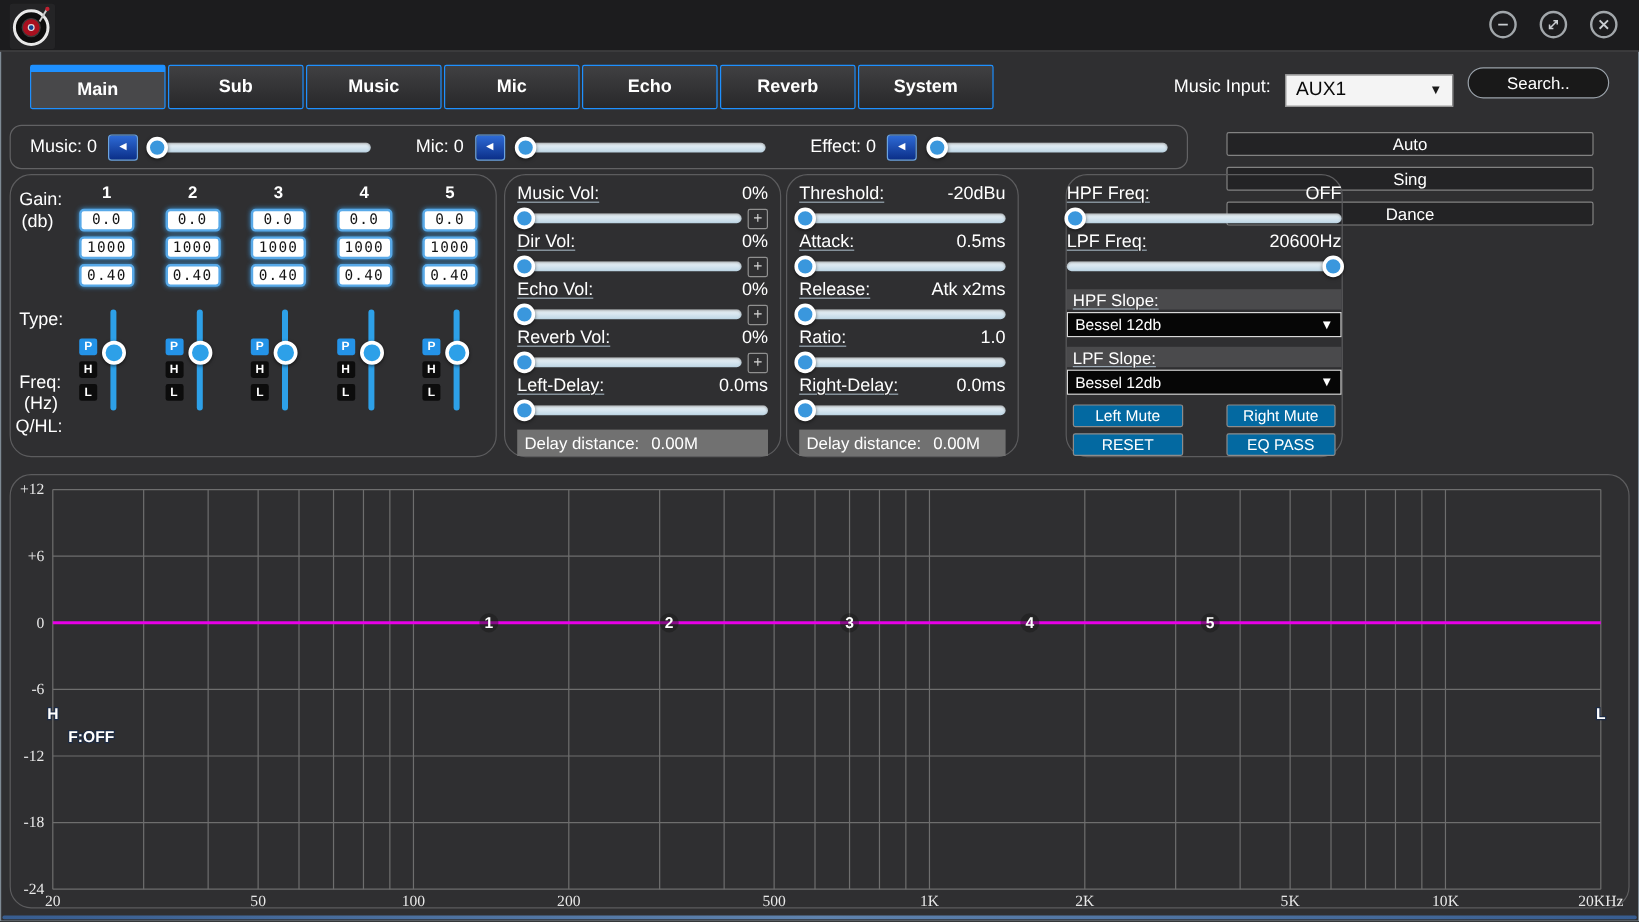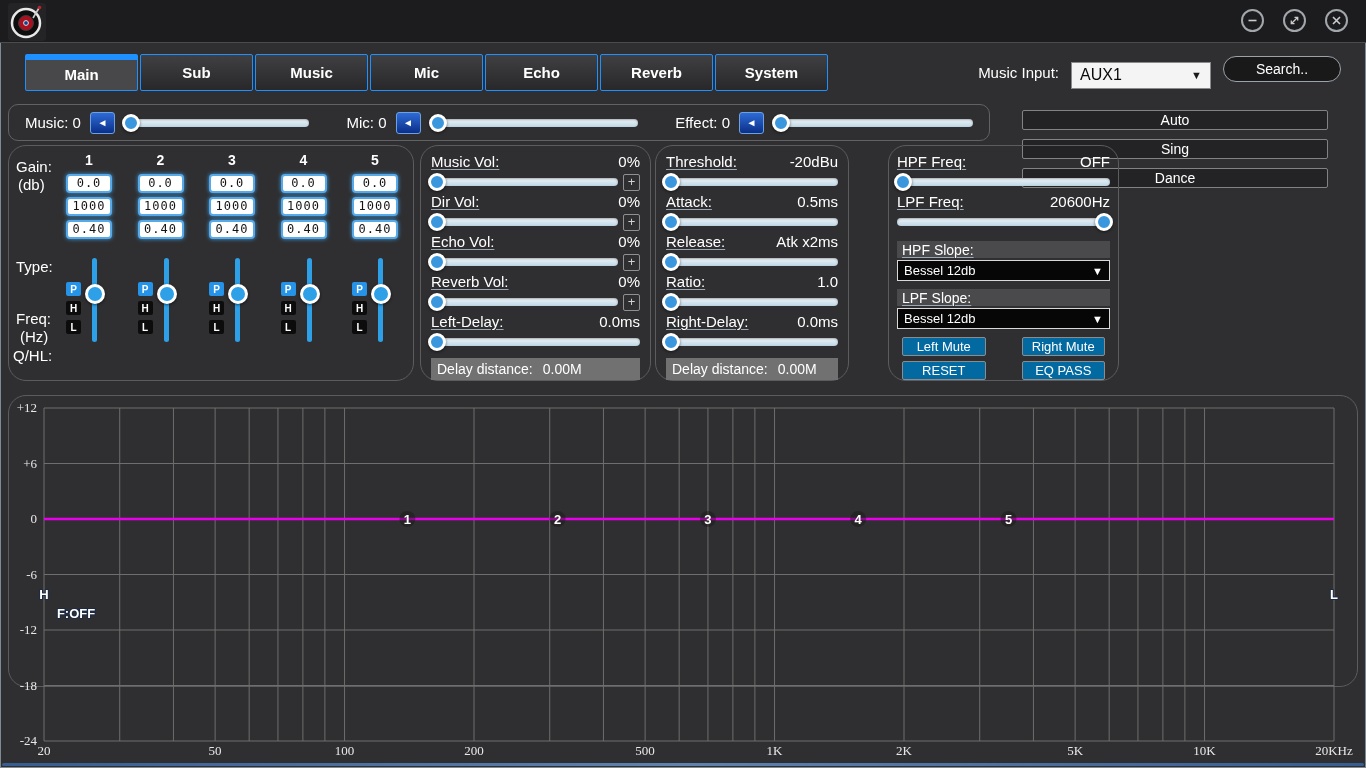--- a/index.html
+++ b/index.html
@@ -45,22 +45,22 @@
   .hslider{position:relative;height:18px;flex:1;cursor:pointer;}
   .hslider .track{position:absolute;left:0;right:0;top:5px;height:8px;border-radius:4px;
           background:linear-gradient(#f0f6fa,#bed6e5);box-shadow:inset 0 1px 2px rgba(0,0,0,.3);}
   .hslider .handle{position:absolute;top:0;width:18px;height:18px;border-radius:50%;background:#3a97dd;
           border:3px solid #fff;box-sizing:border-box;box-shadow:0 1px 3px rgba(0,0,0,.55);}
   
   .panel{position:absolute;border:1px solid #5c5c5e;border-radius:18px;box-sizing:border-box;}
   .eq-panel{left:8px;top:145px;width:406px;height:236px;}
   .vol-panel{left:420px;top:145px;width:231px;height:236px;padding:7px 10px;}
   .dyn-panel{left:655px;top:145px;width:194px;height:236px;padding:7px 10px;}
-  .filter-panel{left:888px;top:145px;width:231px;height:236px;padding:7px 8px;}
-  .graph-panel{left:8px;top:395px;width:1350px;height:292px;}
+  .filter-panel{left:888px;top:145px;width:231px;height:236px;padding:7px 0;}
+  .graph-panel{left:8px;top:395px;width:1350px;height:362px;}
   
   .eqlab{position:absolute;font-size:15px;}
   .band{position:absolute;top:6px;width:72px;height:224px;}
   .bnum{text-align:center;font-weight:bold;font-size:14px;height:18px;}
   .binput{display:block;margin:4px auto 0;width:46px;height:19px;background:#fff;color:#141414;
           border:2px solid #58a9e8;border-radius:4px;box-shadow:0 0 4px #3e9be0;box-sizing:border-box;
           font:12px/15px "DejaVu Sans Mono",monospace;letter-spacing:1px;text-align:center;cursor:text;}
   .phl{position:absolute;left:13px;top:130px;display:flex;flex-direction:column;gap:5px;}
   .phl span{width:15px;height:14px;font-size:10px;font-weight:bold;display:flex;align-items:center;
             justify-content:center;border-radius:2px;cursor:pointer;}

